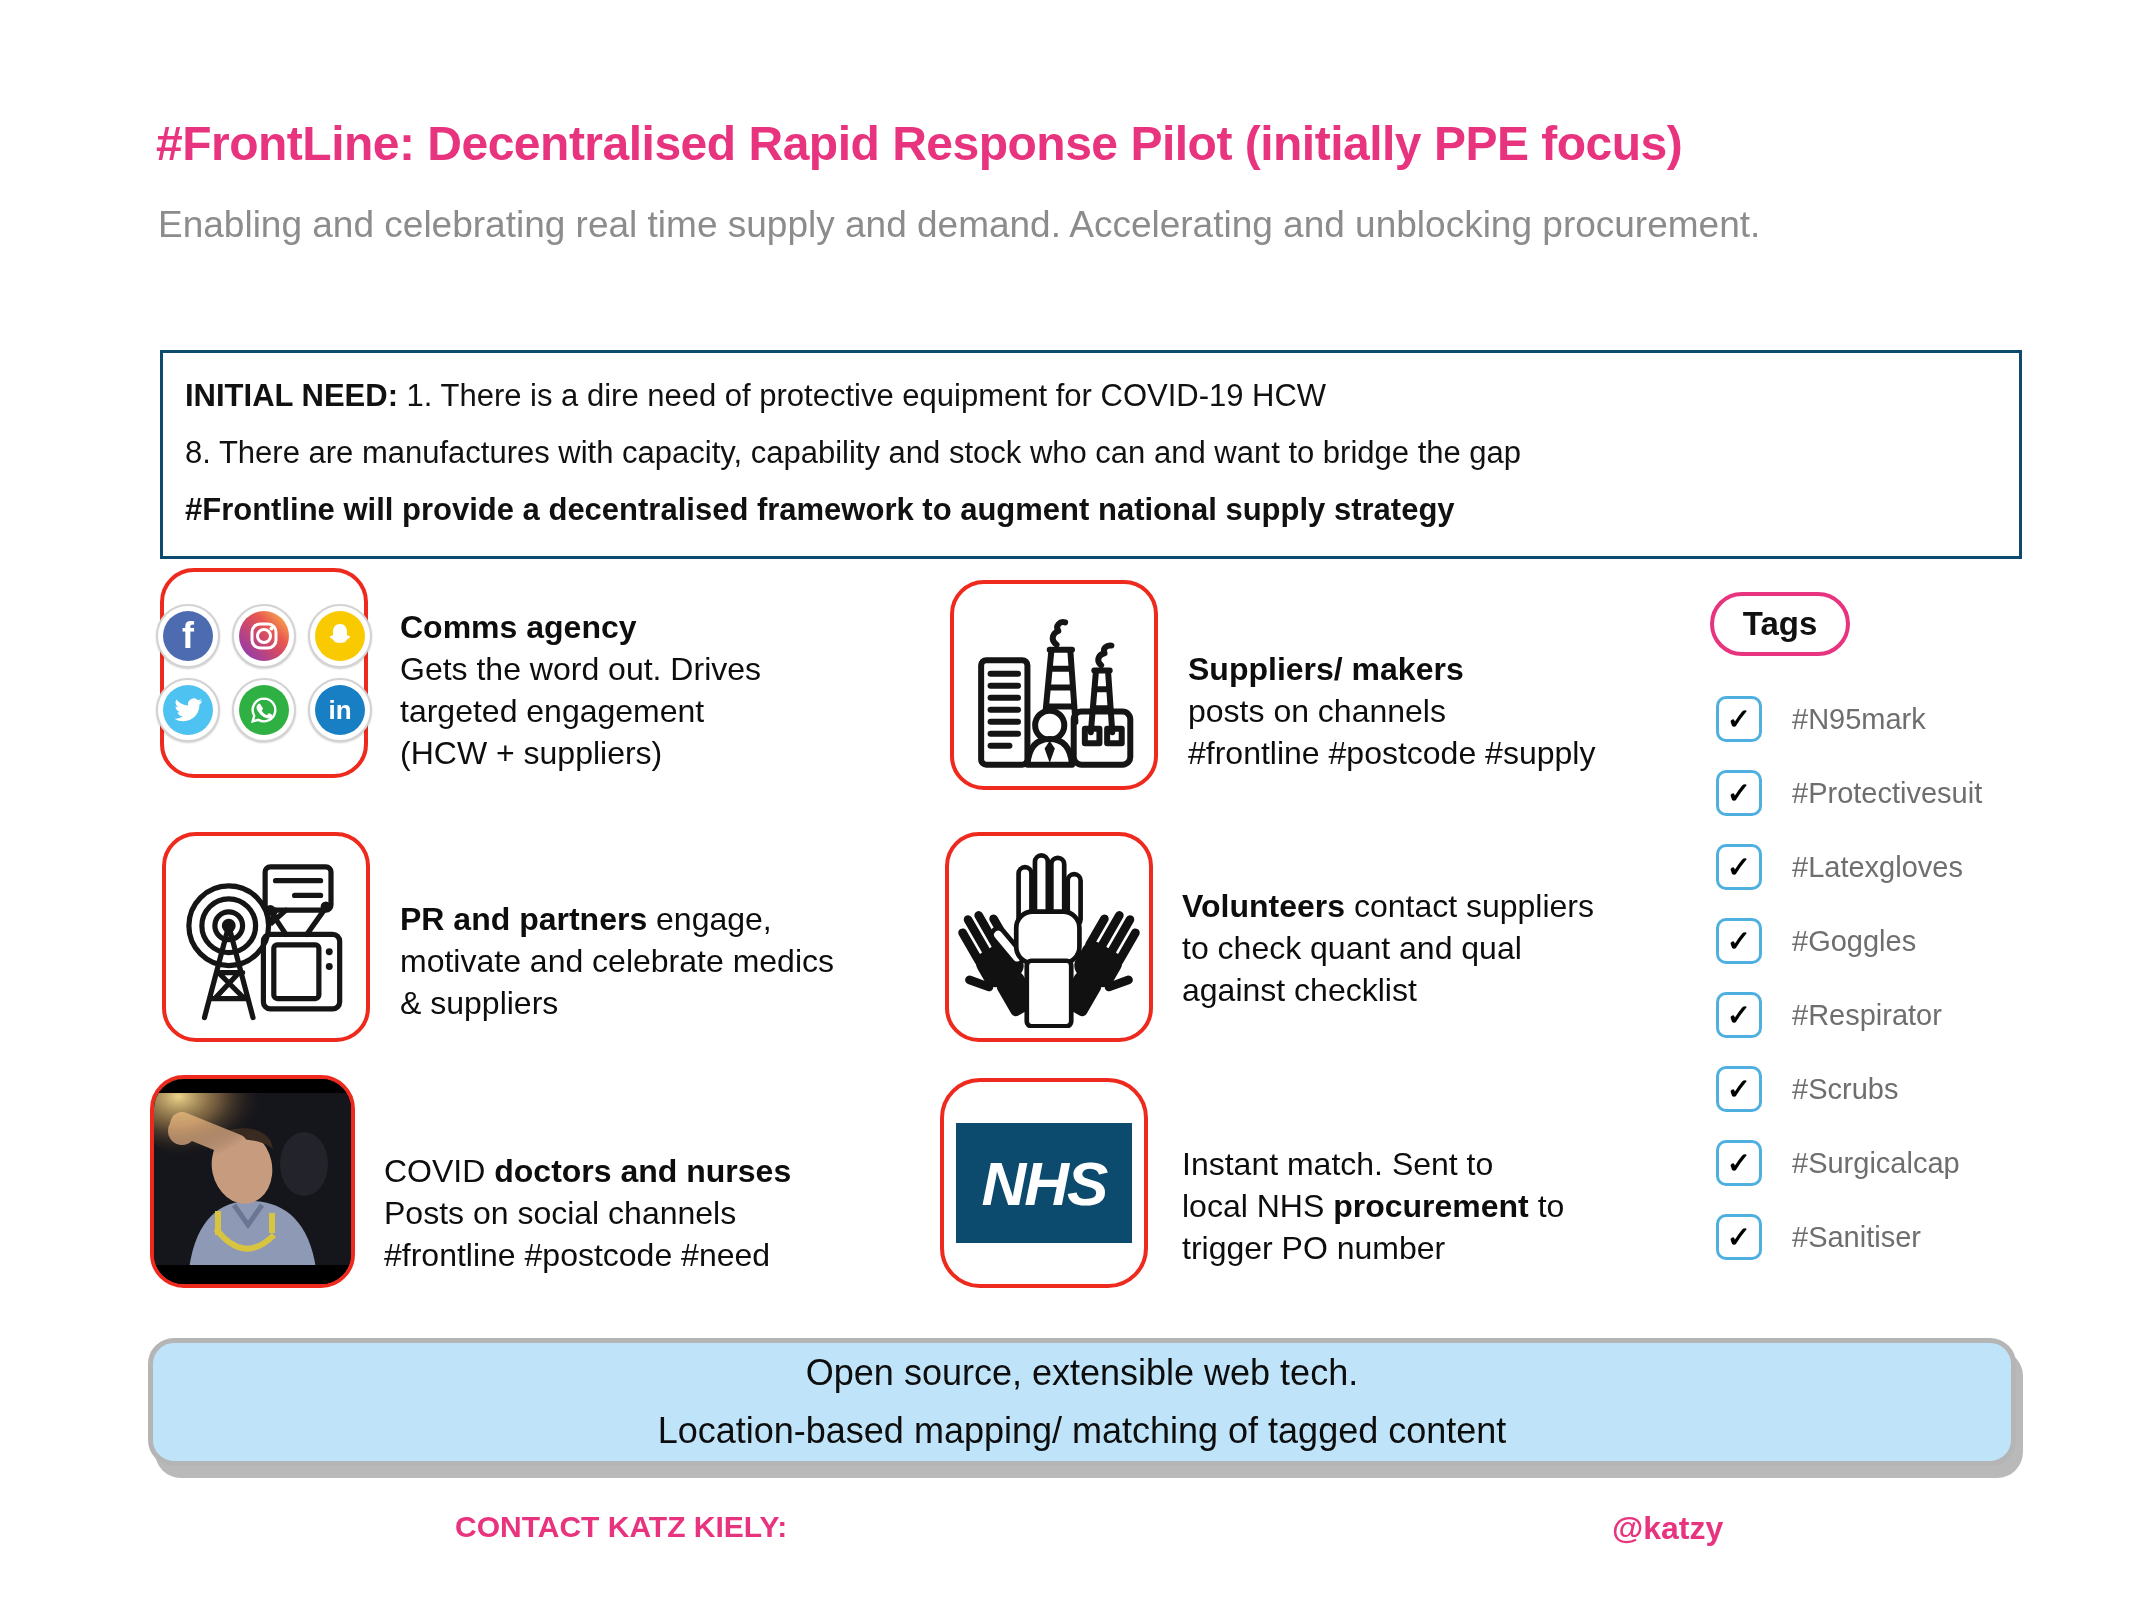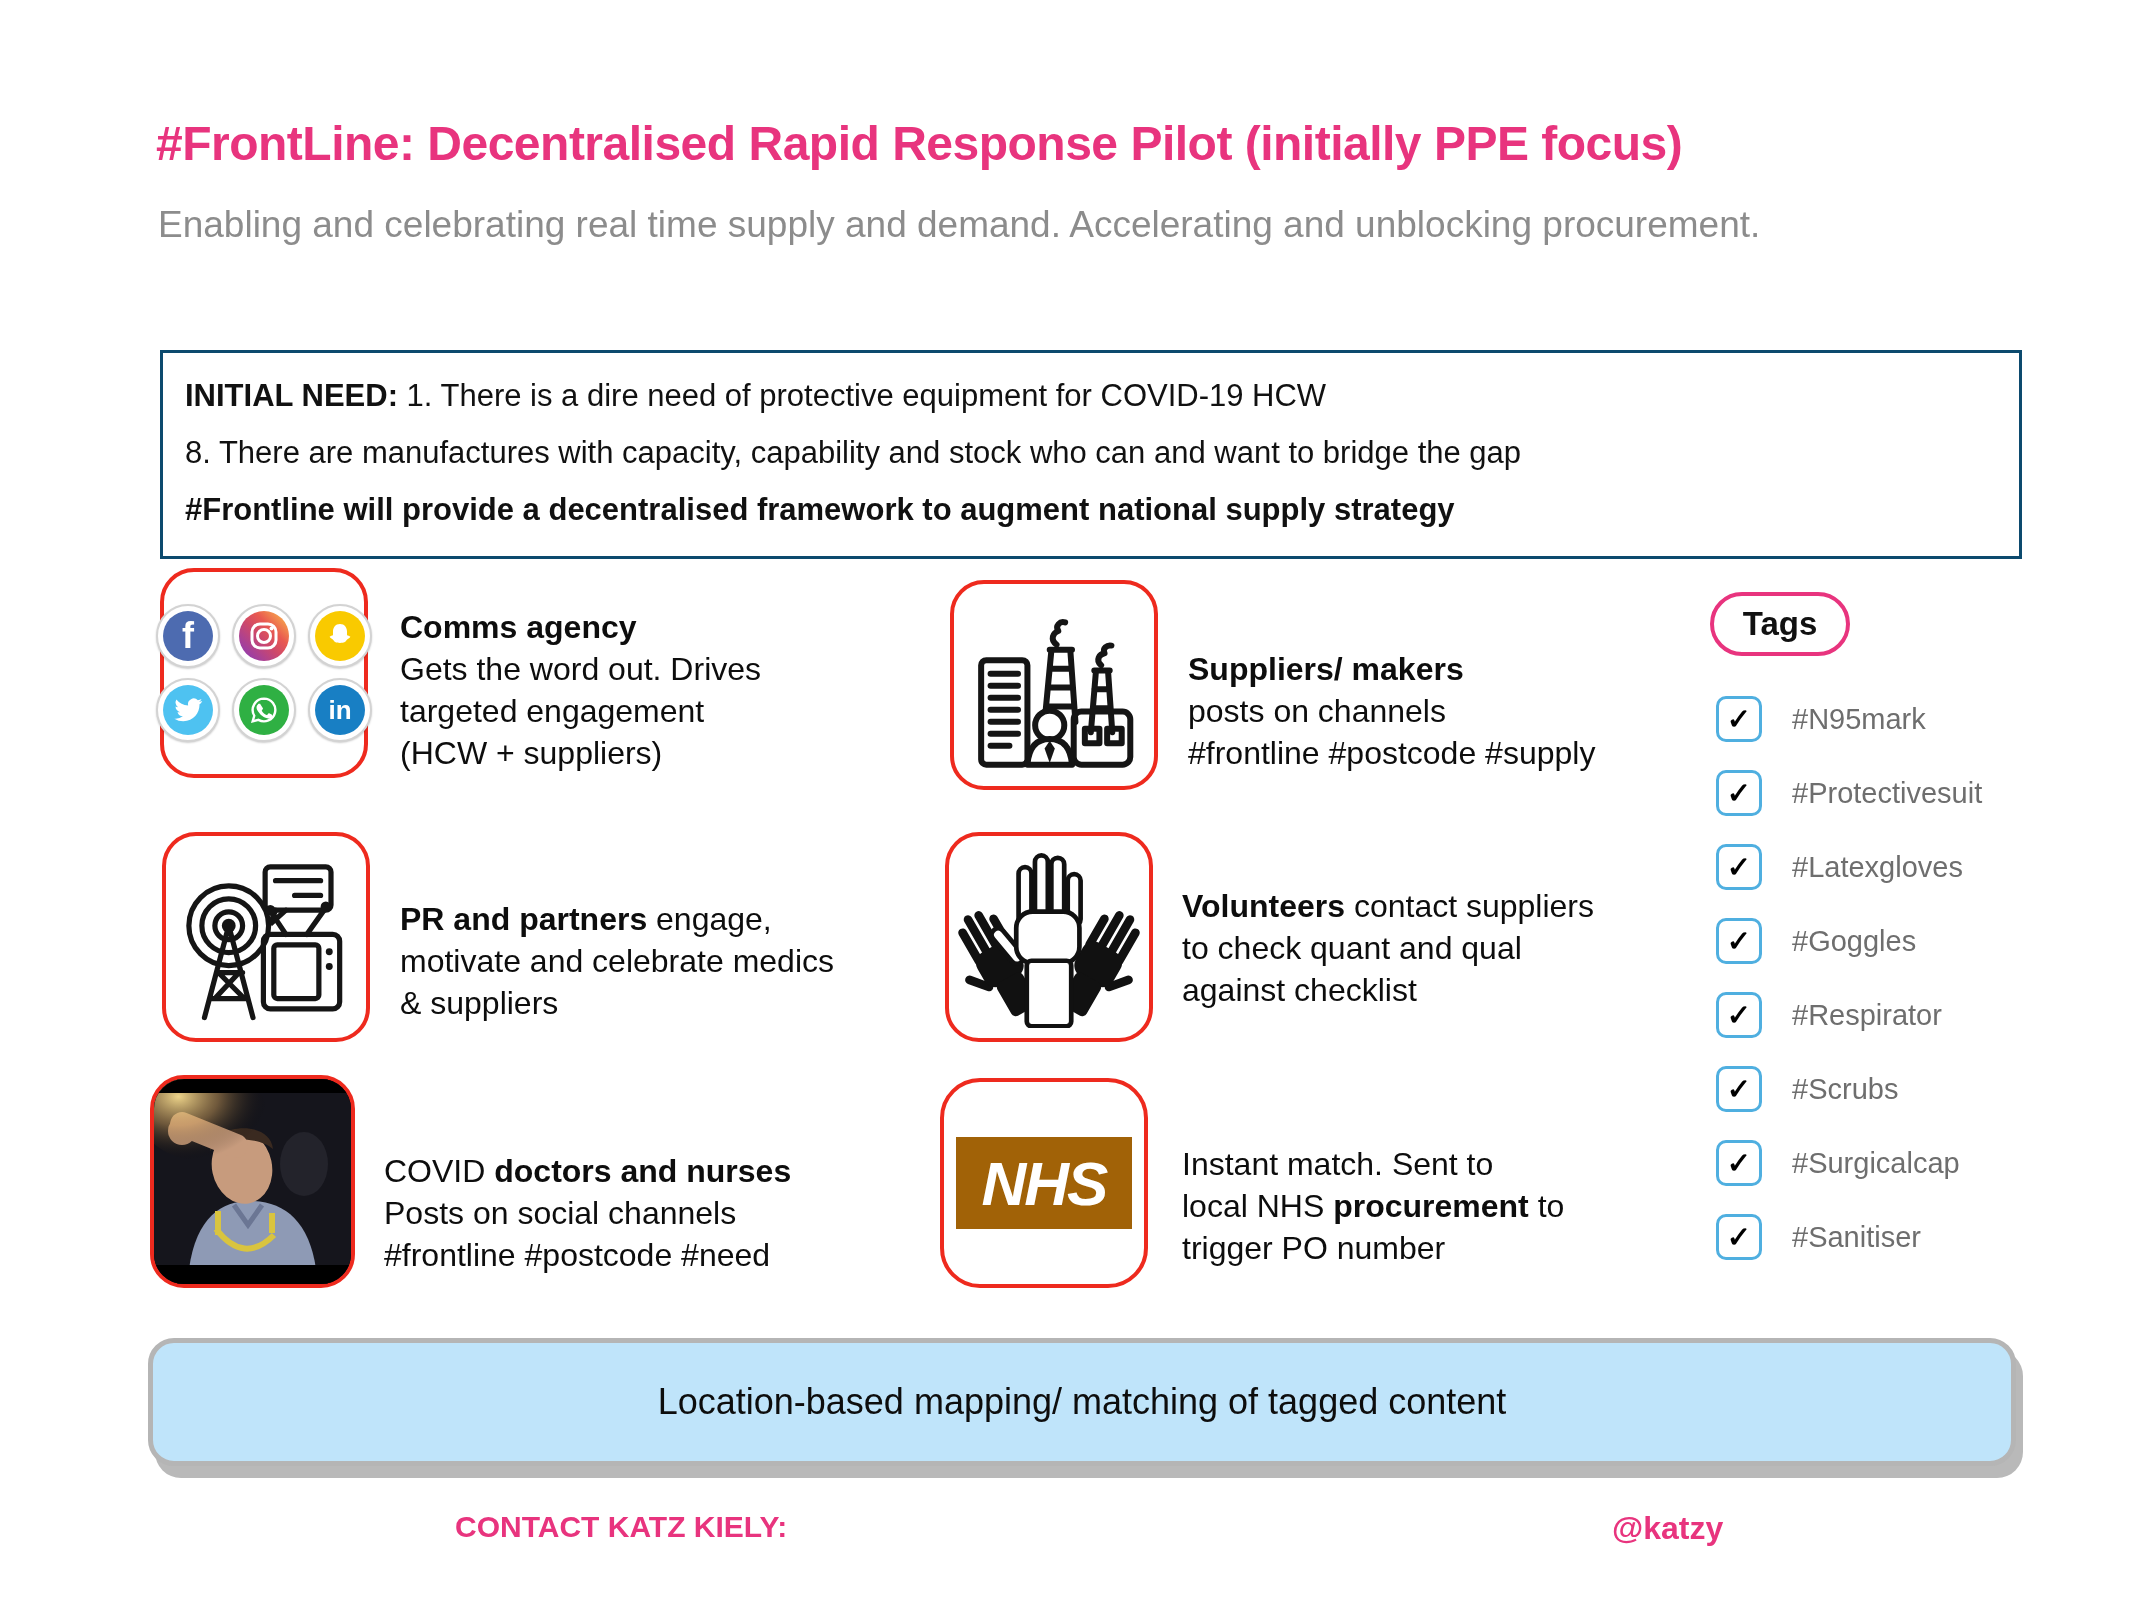--- a/index.html
+++ b/index.html
@@ -30,21 +30,21 @@
   .tags-pill{left:1710px;top:592px;width:132px;height:56px;border:4px solid #e8347e;border-radius:34px;
              display:flex;align-items:center;justify-content:center;font-size:33px;font-weight:bold;background:#fff;}
   .tag-row{position:absolute;left:1716px;display:flex;align-items:center;gap:30px;height:46px;}
   .checkbox{width:40px;height:40px;border:3px solid #4fafe0;border-radius:10px;background:#fff;
             display:flex;align-items:center;justify-content:center;font-size:29px;font-weight:bold;color:#000;}
   .tag-label{font-size:29px;color:#6e6e6e;}
   
   .photo-box{left:150px;top:1075px;width:205px;height:213px;border:4px solid #ee2a1e;border-radius:34px;
              overflow:hidden;background:#000;box-sizing:border-box;}
   
-  .nhs-logo{width:176px;height:92px;background:#a16207;display:flex;align-items:center;justify-content:center;}
+  .nhs-logo{width:176px;height:120px;background:#0c4a6e;display:flex;align-items:center;justify-content:center;}
   .nhs-text{color:#fff;font-weight:bold;font-style:italic;font-size:62px;letter-spacing:-2px;}
   
   .panel{left:148px;top:1338px;width:1868px;height:128px;background:#bfe4fa;border:5px solid #b5b5b5;
          border-radius:26px;box-shadow:7px 12px 0 0 #b9b9b9;box-sizing:border-box;
          display:flex;flex-direction:column;align-items:center;justify-content:center;gap:16px;
          font-size:36px;color:#0d0d0d;}
   .footer-contact{left:455px;top:1510px;font-size:30px;font-weight:bold;color:#e8347e;}
   .footer-handle{left:1612px;top:1510px;font-size:32px;font-weight:bold;color:#e8347e;}
 </style>
 </head>
@@ -266,19 +266,20 @@
       <span class="nhs-text">NHS</span>
     </div>
   </div>
   <div class="card-text" style="left:1182px;top:1143px;">
     <div>Instant match. Sent to</div>
     <div><span>local NHS </span><span class="b">procurement</span><span> to</span></div>
     <div>trigger PO number</div>
   </div>
 
   <div class="abs panel">
+    <div>Open source, extensible web tech.</div>
     <div>Location-based mapping/ matching of tagged content</div>
   </div>
 
   <div class="abs footer-contact">CONTACT KATZ KIELY:</div>
   <div class="abs footer-handle">@katzy</div>
 
 </div>
 
 </body></html>

